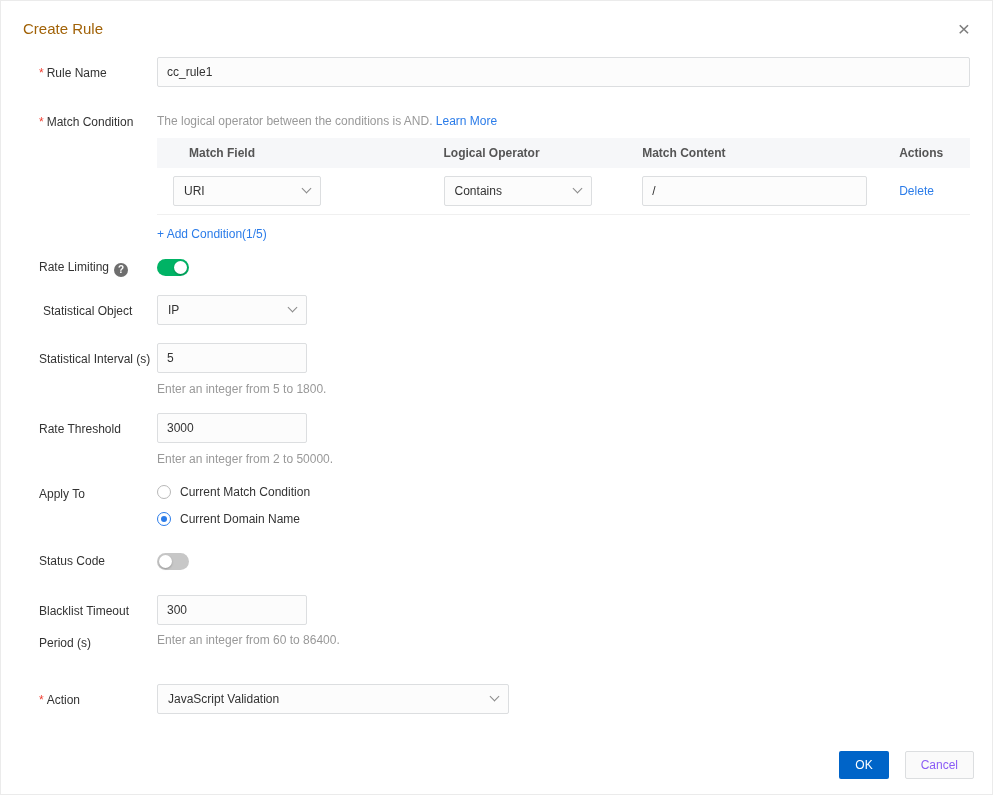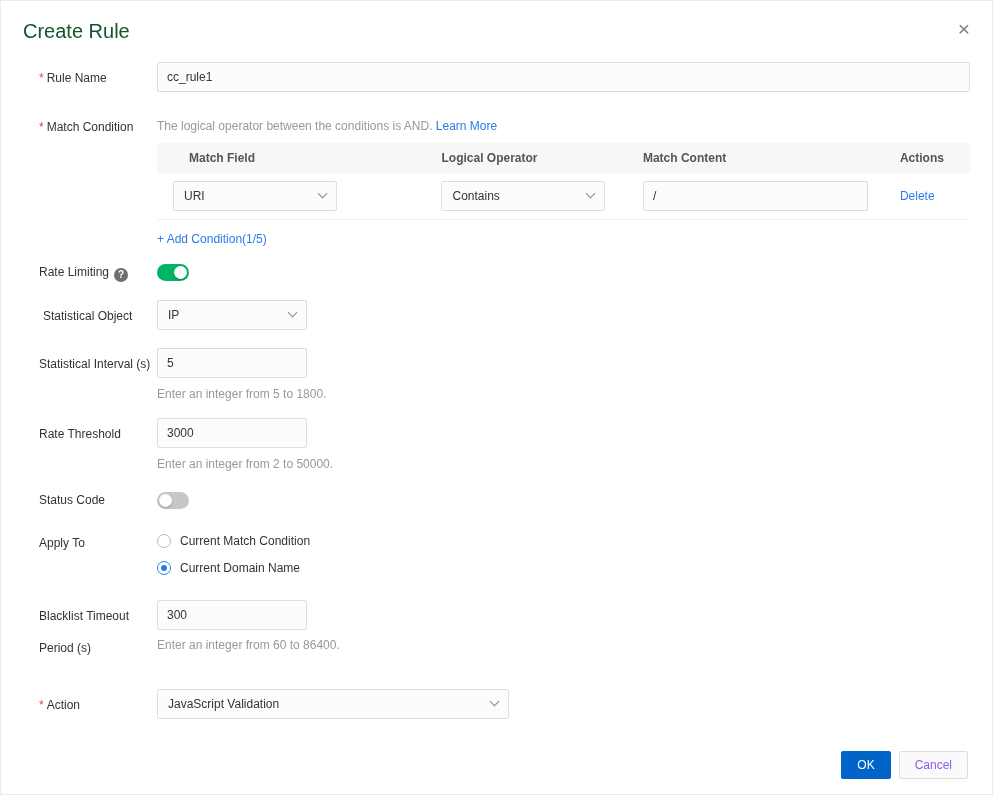--- a/index.html
+++ b/index.html
@@ -12,21 +12,21 @@
     --muted:#999;
   }
   *{box-sizing:border-box;margin:0;padding:0;}
   html,body{background:#e9e9e9;}
   body{font-family:"Liberation Sans",sans-serif;}
   .dialog{
     position:relative;width:993px;height:795px;background:#fff;
     border:1px solid #ebebeb;color:var(--text);font-size:12px;overflow:hidden;
   }
   .dlg-header{display:flex;justify-content:space-between;align-items:flex-start;padding:19px 22px 0 22px;}
-  .dlg-title{font-size:20px;color:#14532d;font-weight:500;}
+  .dlg-title{font-size:15px;color:#a16207;font-weight:500;}
   .close-btn{font-size:21px;line-height:18px;color:#7d7d7d;cursor:pointer;user-select:none;}
   .form{padding:19px 22px 0 22px;}
   .row{display:flex;align-items:flex-start;margin-left:16px;}
   .label{width:118px;flex-shrink:0;padding-top:8px;color:#333;line-height:16px;}
   .label.mid{padding-top:2px;}
   .label.top{padding-top:1px;}
   .label.tall{padding-top:0;line-height:32px;}
   .req{color:var(--required);margin-right:3px;}
   .content{flex:1;min-width:0;}
   .text-input{
@@ -34,21 +34,21 @@
     padding:0 9px;font-family:"Liberation Sans",sans-serif;font-size:12px;color:#333;outline:none;
   }
   .text-input.full{width:100%;}
   .w155{width:150px;}
   .w225{width:225px;}
   .select{
     height:30px;border:1px solid var(--border);background:#fcfcfc;border-radius:2px;
     padding:0 10px;display:inline-flex;align-items:center;justify-content:space-between;
     cursor:pointer;color:#333;
   }
-  .w140{width:164px;}
+  .w140{width:148px;}
   .w352{width:352px;}
   .chev{
     width:7px;height:7px;border-right:1px solid #8a8a8a;border-bottom:1px solid #8a8a8a;
     transform:rotate(45deg);margin-top:-4px;flex-shrink:0;margin-left:10px;
   }
   .desc{color:var(--muted);line-height:17px;}
   .link{color:var(--link);text-decoration:none;cursor:pointer;}
   .cond-table{width:100%;border-collapse:collapse;margin-top:8px;}
   .cond-table th{
     background:#f6f7f9;height:30px;text-align:left;font-weight:700;color:#555;
@@ -79,21 +79,21 @@
   .radio{
     width:14px;height:14px;border-radius:50%;border:1px solid #b8b8b8;background:#fff;
     position:relative;flex-shrink:0;
   }
   .radio.checked{border-color:var(--link);}
   .radio.checked::after{
     content:"";position:absolute;top:3px;left:3px;width:6px;height:6px;border-radius:50%;
     background:var(--link);
   }
   .radio-label{margin-left:9px;}
-  .footer{position:absolute;right:24px;bottom:15px;display:flex;gap:8px;}
+  .footer{position:absolute;right:18px;bottom:15px;display:flex;gap:16px;}
   .btn{
     height:28px;padding:0 15px;border-radius:2px;font-size:12px;display:inline-flex;
     align-items:center;cursor:pointer;border:1px solid transparent;
     font-family:"Liberation Sans",sans-serif;
   }
   .btn-primary{background:var(--primary);color:#fff;}
   .btn-default{background:#fafafa;border-color:var(--border);color:#8b5cf6;}
   .mb26{margin-bottom:26px;} .mb16{margin-bottom:16px;justify-content:flex-end;} .mb18{margin-bottom:18px;}
   .mb15{margin-bottom:15px;} .mb17{margin-bottom:17px;} .mb22{margin-bottom:22px;} .mb25{margin-bottom:25px;}
 </style>
@@ -191,38 +191,38 @@
     </div>
 
     <div class="row mb17">
       <div class="label">Rate Threshold</div>
       <div class="content">
         <input class="text-input w155" value="3000" style="">
         <div class="hint">Enter an integer from 2 to 50000.</div>
       </div>
     </div>
 
-    <div class="row mb22">
-      <div class="label mid">Status Code</div>
-      <div class="content">
-        <span class="toggle"></span>
-      </div>
-    </div>
-
     <div class="row mb25">
       <div class="label top">Apply To</div>
       <div class="content">
         <div class="radio-row">
           <span class="radio"></span>
           <span class="radio-label">Current Match Condition</span>
         </div>
         <div class="radio-row">
           <span class="radio checked"></span>
           <span class="radio-label">Current Domain Name</span>
         </div>
+      </div>
+    </div>
+
+    <div class="row mb22">
+      <div class="label mid">Status Code</div>
+      <div class="content">
+        <span class="toggle"></span>
       </div>
     </div>
 
     <div class="row mb25">
       <div class="label tall">Blacklist Timeout Period (s)</div>
       <div class="content">
         <input class="text-input w155" value="300" style="">
         <div class="hint" style="margin-top:7px;">Enter an integer from 60 to 86400.</div>
       </div>
     </div>

